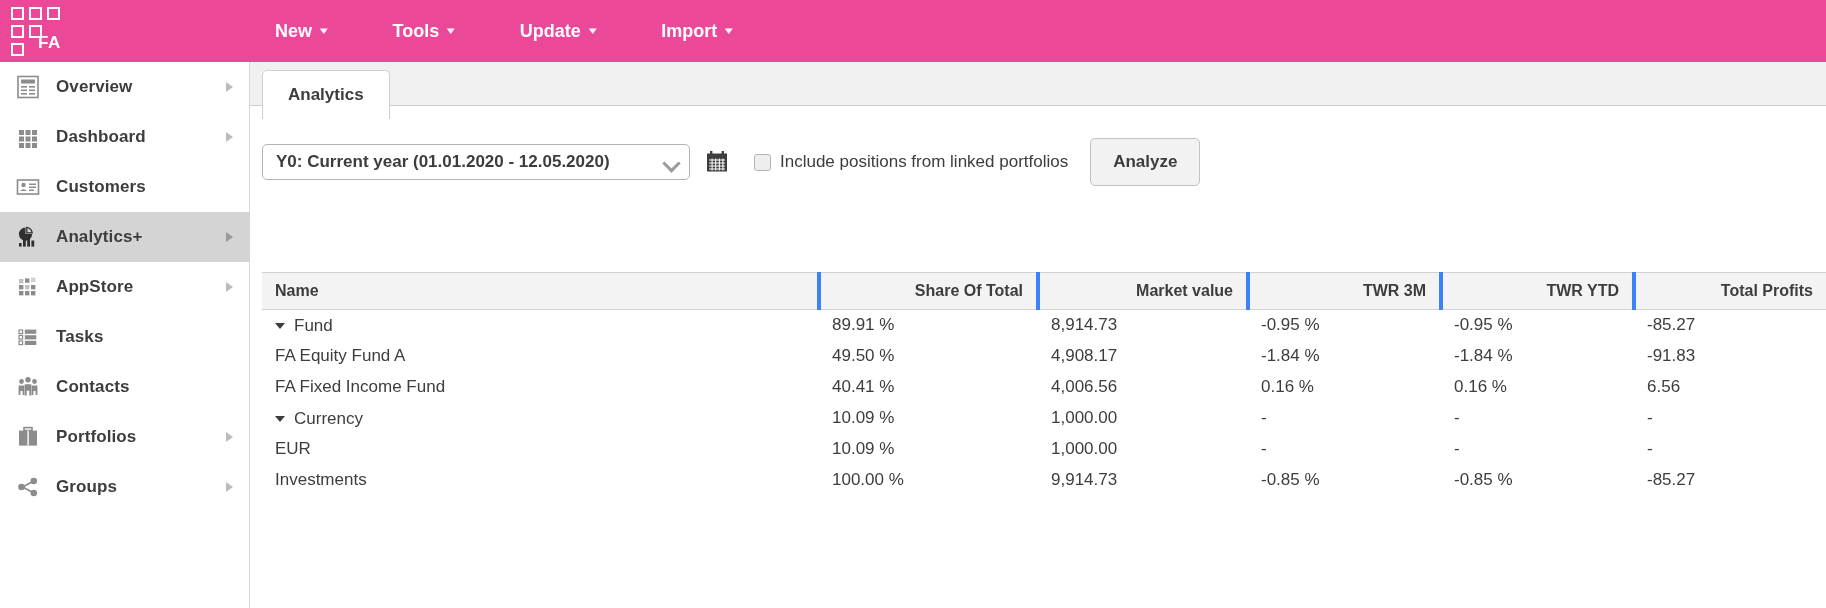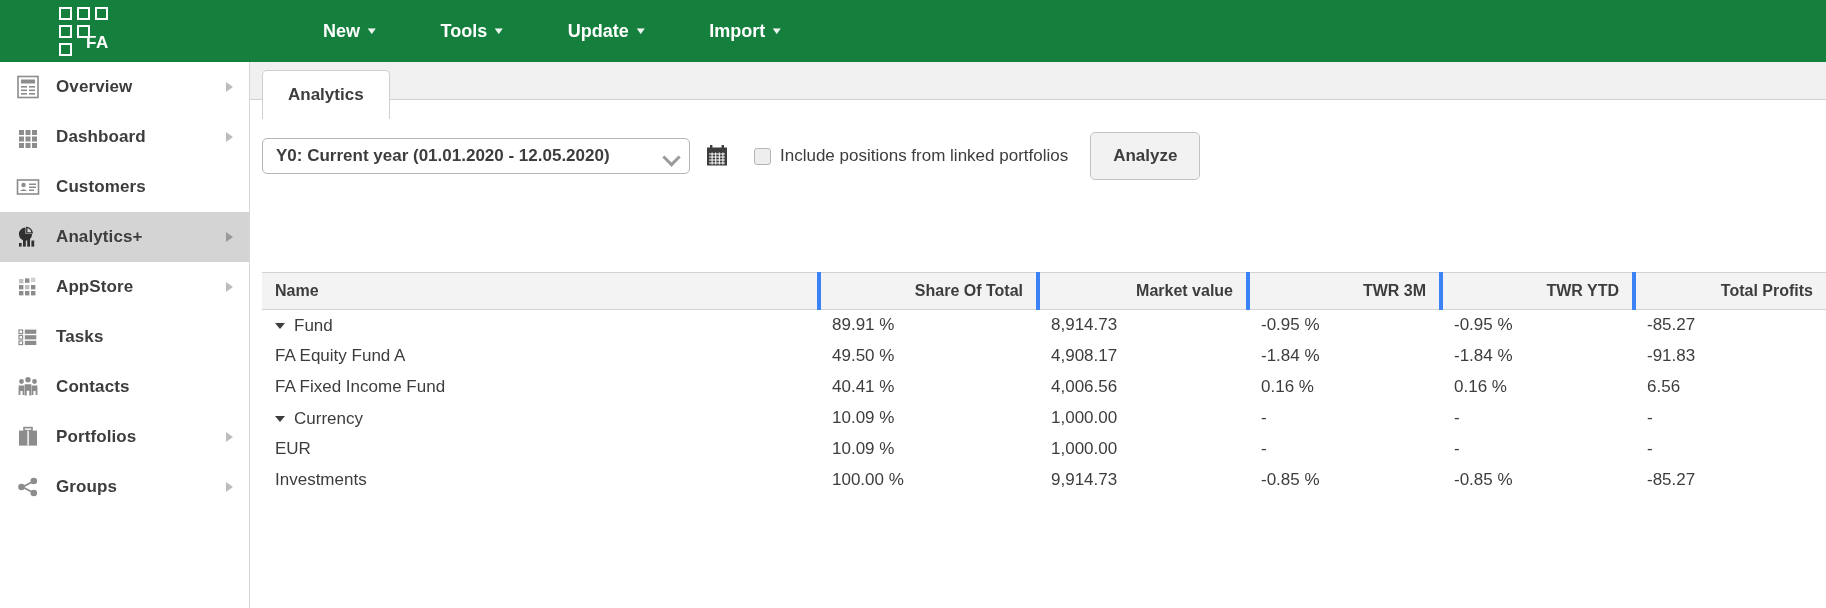--- a/index.html
+++ b/index.html
@@ -9,22 +9,22 @@
     overflow: hidden;
     background: #ffffff;
     font-family: "Liberation Sans", sans-serif;
     -webkit-font-smoothing: antialiased;
   }
 
   
   #topbar {
     position: absolute; top: 0; left: 0;
     width: 1826px; height: 62px;
-    background: #15803d;
-    display: flex; align-items: flex-start; padding-left: 48px;
+    background: #ec4899;
+    display: flex; align-items: flex-start;
   }
   #logo-block {
     width: 250px; height: 62px;
     position: relative;
     display: flex; align-items: center;
   }
   #logo-grid {
     position: absolute; left: 11px; top: 7px;
     width: 56px; height: 48px;
   }
@@ -104,21 +104,21 @@
   .side-item.active .side-arrow { border-left-color: #9a9a9a; }
 
   
   #main {
     position: absolute; top: 62px; left: 250px;
     width: 1576px; height: 546px;
     background: #ffffff;
   }
   #tabstrip {
     position: relative;
-    height: 38px;
+    height: 44px;
     background: #f0f0f0;
     border-bottom: 1px solid #cfcfcf;
   }
   #tab-analytics {
     position: absolute;
     left: 12px; top: 8px;
     height: 49px;
     padding: 0 25px;
     background: #ffffff;
     border: 1px solid #cfcfcf;

